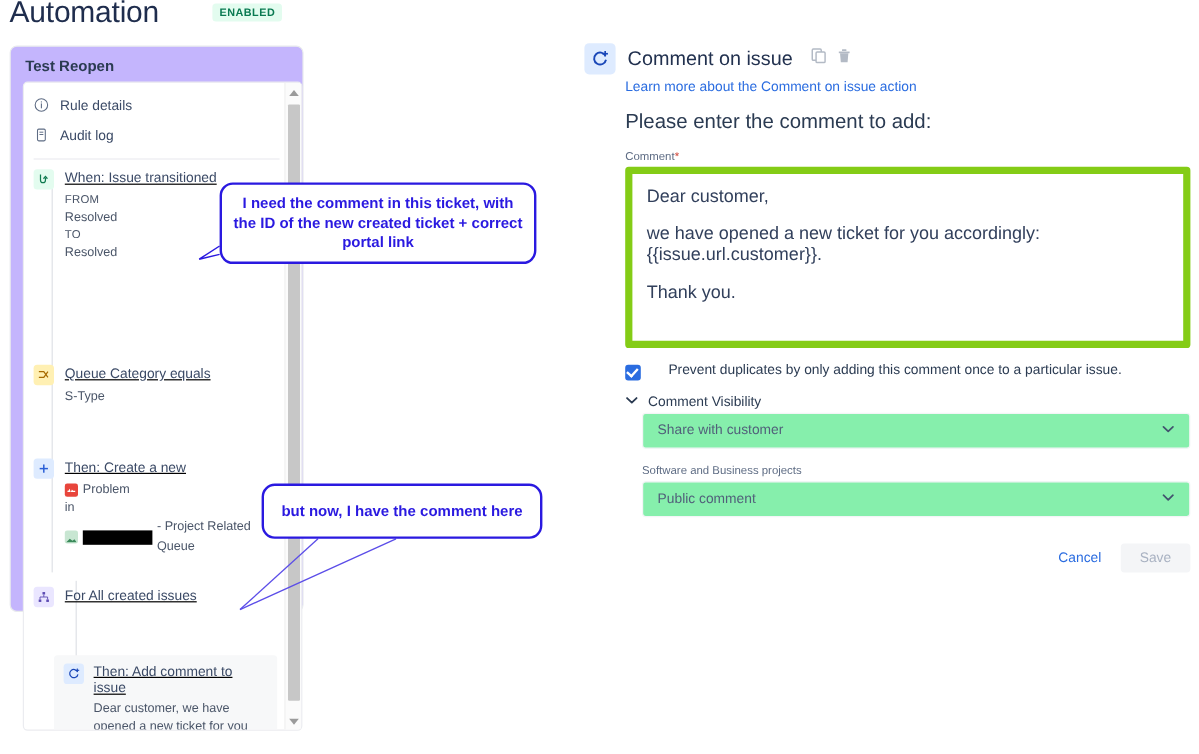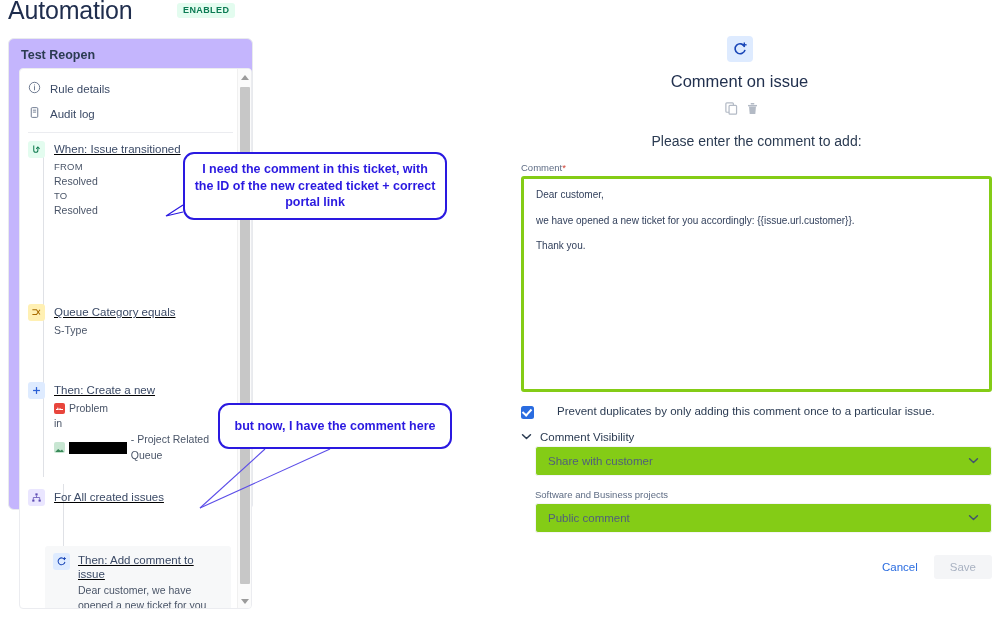--- a/index.html
+++ b/index.html
@@ -98,35 +98,35 @@
   .node-card {
     position:absolute; left:25px; width:186px;
     background:#f7f8f9; border-radius:3px; padding:7px 8px 8px 8px;
   }
   .node-card .node-head { gap:8px; }
   .card-title { font-size:11.5px; color:#3b4a66; line-height:1.26; }
   .card-sub { font-size:10.5px; color:#4a5568; line-height:1.42; margin-top:1px; }
 
   
   .right { position:absolute; left:487px; top:36px; width:505px; }
-  .rp-header { display:flex; align-items:center; gap:10px;flex-direction:column; }
+  .rp-header { display:flex; align-items:center; gap:10px; }
   .rp-icon {
     width:26px;height:26px;border-radius:4px;background:#deebff;
     display:flex;align-items:center;justify-content:center;flex:0 0 26px;
   }
   .rp-title { font-size:16.5px; color:#22314f; font-weight:400; }
   .rp-acts { display:flex; align-items:center; gap:6px; margin-left:4px; }
   .learn-link { margin-left:34px; margin-top:5px; font-size:11.5px; color:#2a6ce0; cursor:pointer; }
-  .please-enter { margin-left:34px; margin-top:13px; font-size:14px; color:#2b3b52;text-align:center; }
+  .please-enter { margin-left:34px; margin-top:13px; font-size:17px; color:#2b3b52; }
   .field-label { margin-left:34px; margin-top:13px; font-size:9.5px; color:#5e6c84; }
   .req { color:#d04437; }
   .comment-box {
-    margin-left:34px; margin-top:3px; width:471px; height:216px;
-    border:3px solid #84cc16; border-radius:3px; background:#fff;
-    padding:10px 12px; font-size:10px; color:#32405c; line-height:1.15;
+    margin-left:34px; margin-top:3px; width:471px; height:151px;
+    border:6px solid #84cc16; border-radius:3px; background:#fff;
+    padding:10px 12px; font-size:15px; color:#32405c; line-height:1.15;
   }
   .comment-box p { margin:0 0 14px 0; }
   .comment-box p:last-child { margin-bottom:0; }
 
   .cb-row { margin-left:34px; margin-top:13px; display:flex; align-items:flex-start; gap:23px; }
   .cbox {
     width:13px;height:13px;border-radius:2.5px;background:#2a6ce0;flex:0 0 13px;
     position:relative; margin-top:1px;
   }
   .cbox::after{
@@ -135,21 +135,21 @@
   }
   .cb-label { font-size:11.5px; color:#2b3b52; }
 
   .cv-row { margin-left:34px; margin-top:12px; display:flex; align-items:center; gap:8px; }
   .chev { color:#2b3b52; font-size:10px; line-height:1; }
   .cv-title { font-size:11.5px; color:#2b3b52; }
 
   .sub-label { margin-left:48px; margin-top:13px; font-size:9.5px; color:#5e6c84; }
   .select {
     margin-left:48px; margin-top:3px; width:457px; height:30px;
-    background:#84cc16; border:1px solid #f4f5f7; border-radius:3px;
+    background:#86efac; border:1px solid #f4f5f7; border-radius:3px;
     display:flex; align-items:center; padding:0 12px;
     font-size:11.5px; color:#51607a;justify-content:space-between;
   }
   .select .sp { flex:1; }
   .select .sv { color:#42526e; font-size:10px; }
 
   .btn-row { margin-left:34px; margin-top:22px; width:471px; display:flex; justify-content:flex-end; align-items:center; gap:6px; }
   .btn-cancel { font-size:11.5px; color:#2a6ce0; padding:6px 10px; cursor:pointer; }
   .btn-save { font-size:11.5px; color:#a9b2c2; background:#f4f5f7; padding:6px 16px; border-radius:3px; }
 
@@ -320,20 +320,21 @@
         <span>
           <svg width="15" height="15" viewBox="0 0 16 16">
               <rect x="3.2" y="4.2" width="9.6" height="1.5" fill="#b3bac5"></rect>
               <rect x="6" y="2.1" width="4" height="1.6" rx=".5" fill="#b3bac5"></rect>
               <path d="M4.3 5.8 h7.4 l-.7 8 h-6 z" fill="#b3bac5"></path>
             </svg>
         </span>
       </span>
     </div>
 
+    <div class="learn-link">Learn more about the Comment on issue action</div>
     <div class="please-enter">Please enter the comment to add:</div>
 
     <div class="field-label">
       <span>Comment</span><span class="req">*</span>
     </div>
 
     <div class="comment-box">
       <p>Dear customer,</p>
       <p>we have opened a new ticket for you accordingly: {{issue.url.customer}}.</p>
       <p>Thank you.</p>

